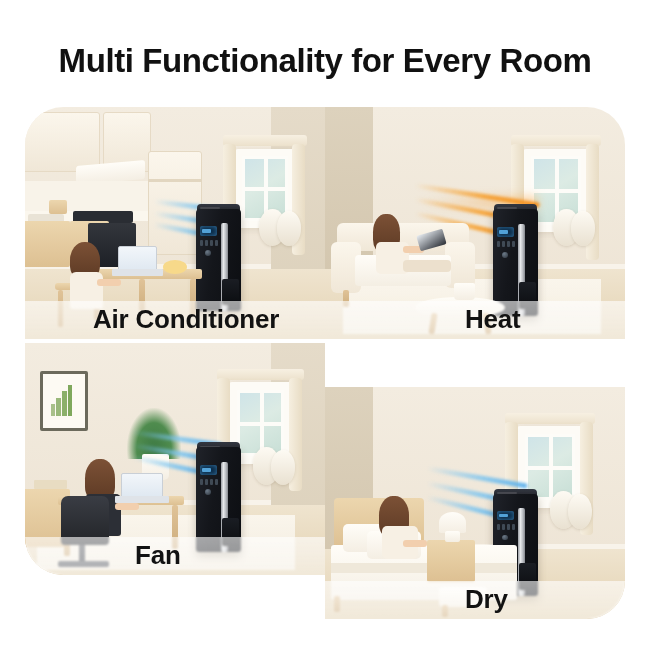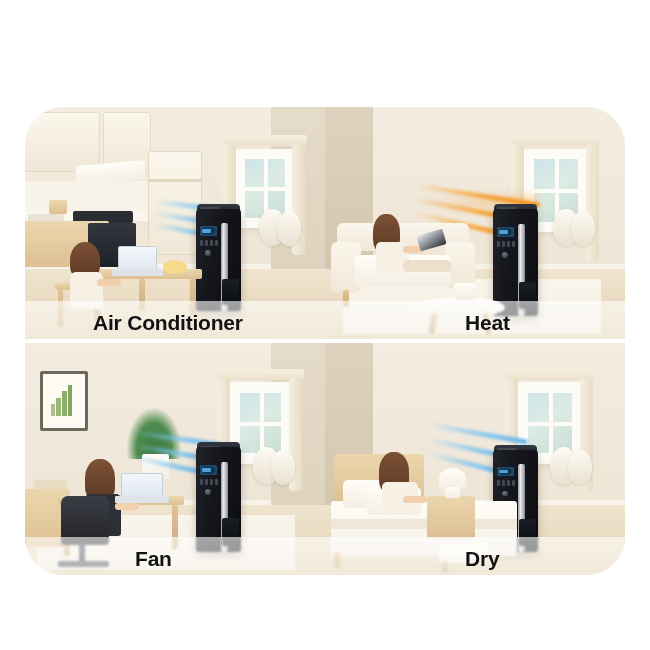--- a/index.html
+++ b/index.html
@@ -32,21 +32,21 @@
   .panel{
     position:absolute; top:0; width:300px; height:232px;
     overflow:hidden;
   }
   .panel-l{ left:0; }
   .panel-r{ left:300px; }
 
   .row-top .panel-l{ border-top-left-radius:38px; }
   .row-top .panel-r{ border-top-right-radius:38px; }
   .row-bot .panel-l{ border-bottom-left-radius:38px; }
-  .row-bot .panel-r{ border-bottom-right-radius:38px; }
+  .row-bot .panel-r{ border-bottom-right-radius:38px;margin-top:44px; }
 
   
   .room{ position:absolute; inset:0; }
   .wall-back{
     position:absolute; left:0; top:0; width:100%; height:74%;
     background:linear-gradient(180deg,#f3ece0 0%,#eee5d6 100%);
   }
   .wall-side{
     position:absolute; top:0; height:78%;
     background:linear-gradient(180deg,#e5dbc9 0%,#ddd2bd 100%);
@@ -189,33 +189,34 @@
   .laptop-base{ position:absolute; background:#dfe3e8; border-radius:1px; }
 
   
   .band{
     position:absolute; left:0; bottom:0; width:100%; height:38px;
     background:linear-gradient(180deg,rgba(255,255,255,.62),rgba(255,255,255,.50));
     backdrop-filter:blur(1px);
   }
   .mode-label{
     position:absolute; bottom:4px;
-    font-size:21px; font-weight:bold; color:#121212;
+    font-size:26px; font-weight:bold; color:#121212;
     letter-spacing:-0.2px; white-space:nowrap;
   }
   .lbl-ac  { left:68px; }
   .lbl-heat{ left:140px; }
   .lbl-fan { left:110px; }
   .lbl-dry { left:140px; }
 </style>
 </head>
 <body>
 
 <div class="page">
 
+  <div class="title">Multi Functionality for Every Room</div>
 
   <div class="grid">
 
     <div class="row row-top">
 
       <div class="panel panel-l">
         <div class="room corner-right">
           <div class="wall-back"></div>
           <div class="wall-side"></div>
           <div class="floor"></div>

